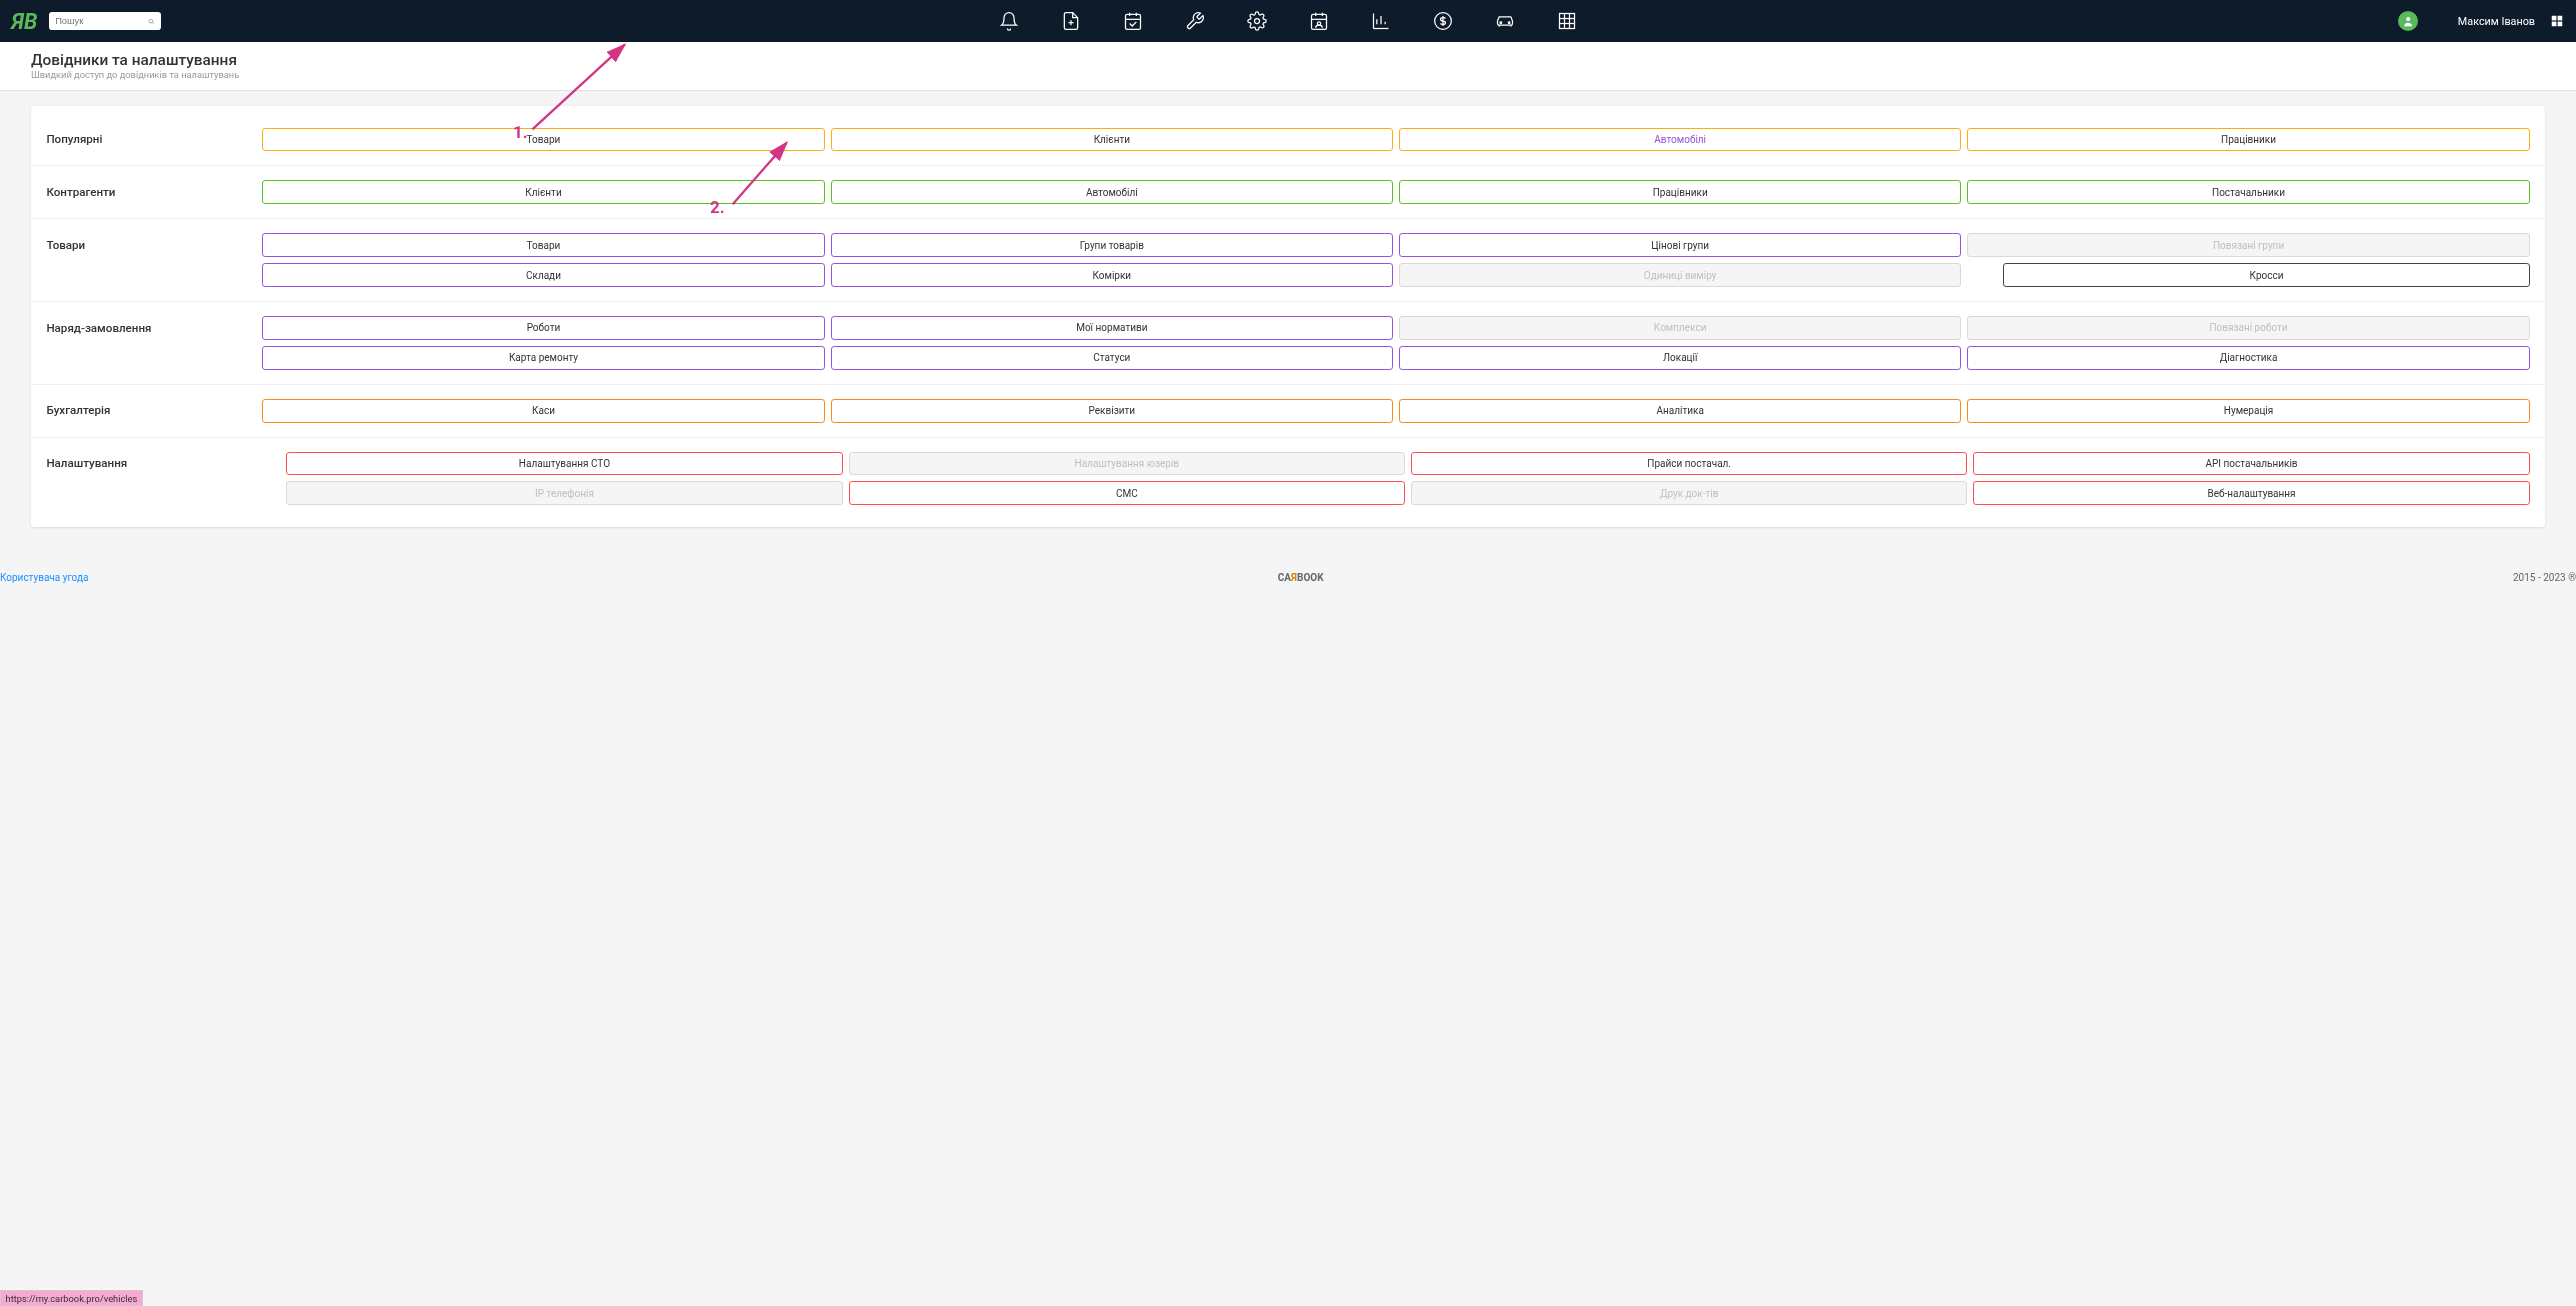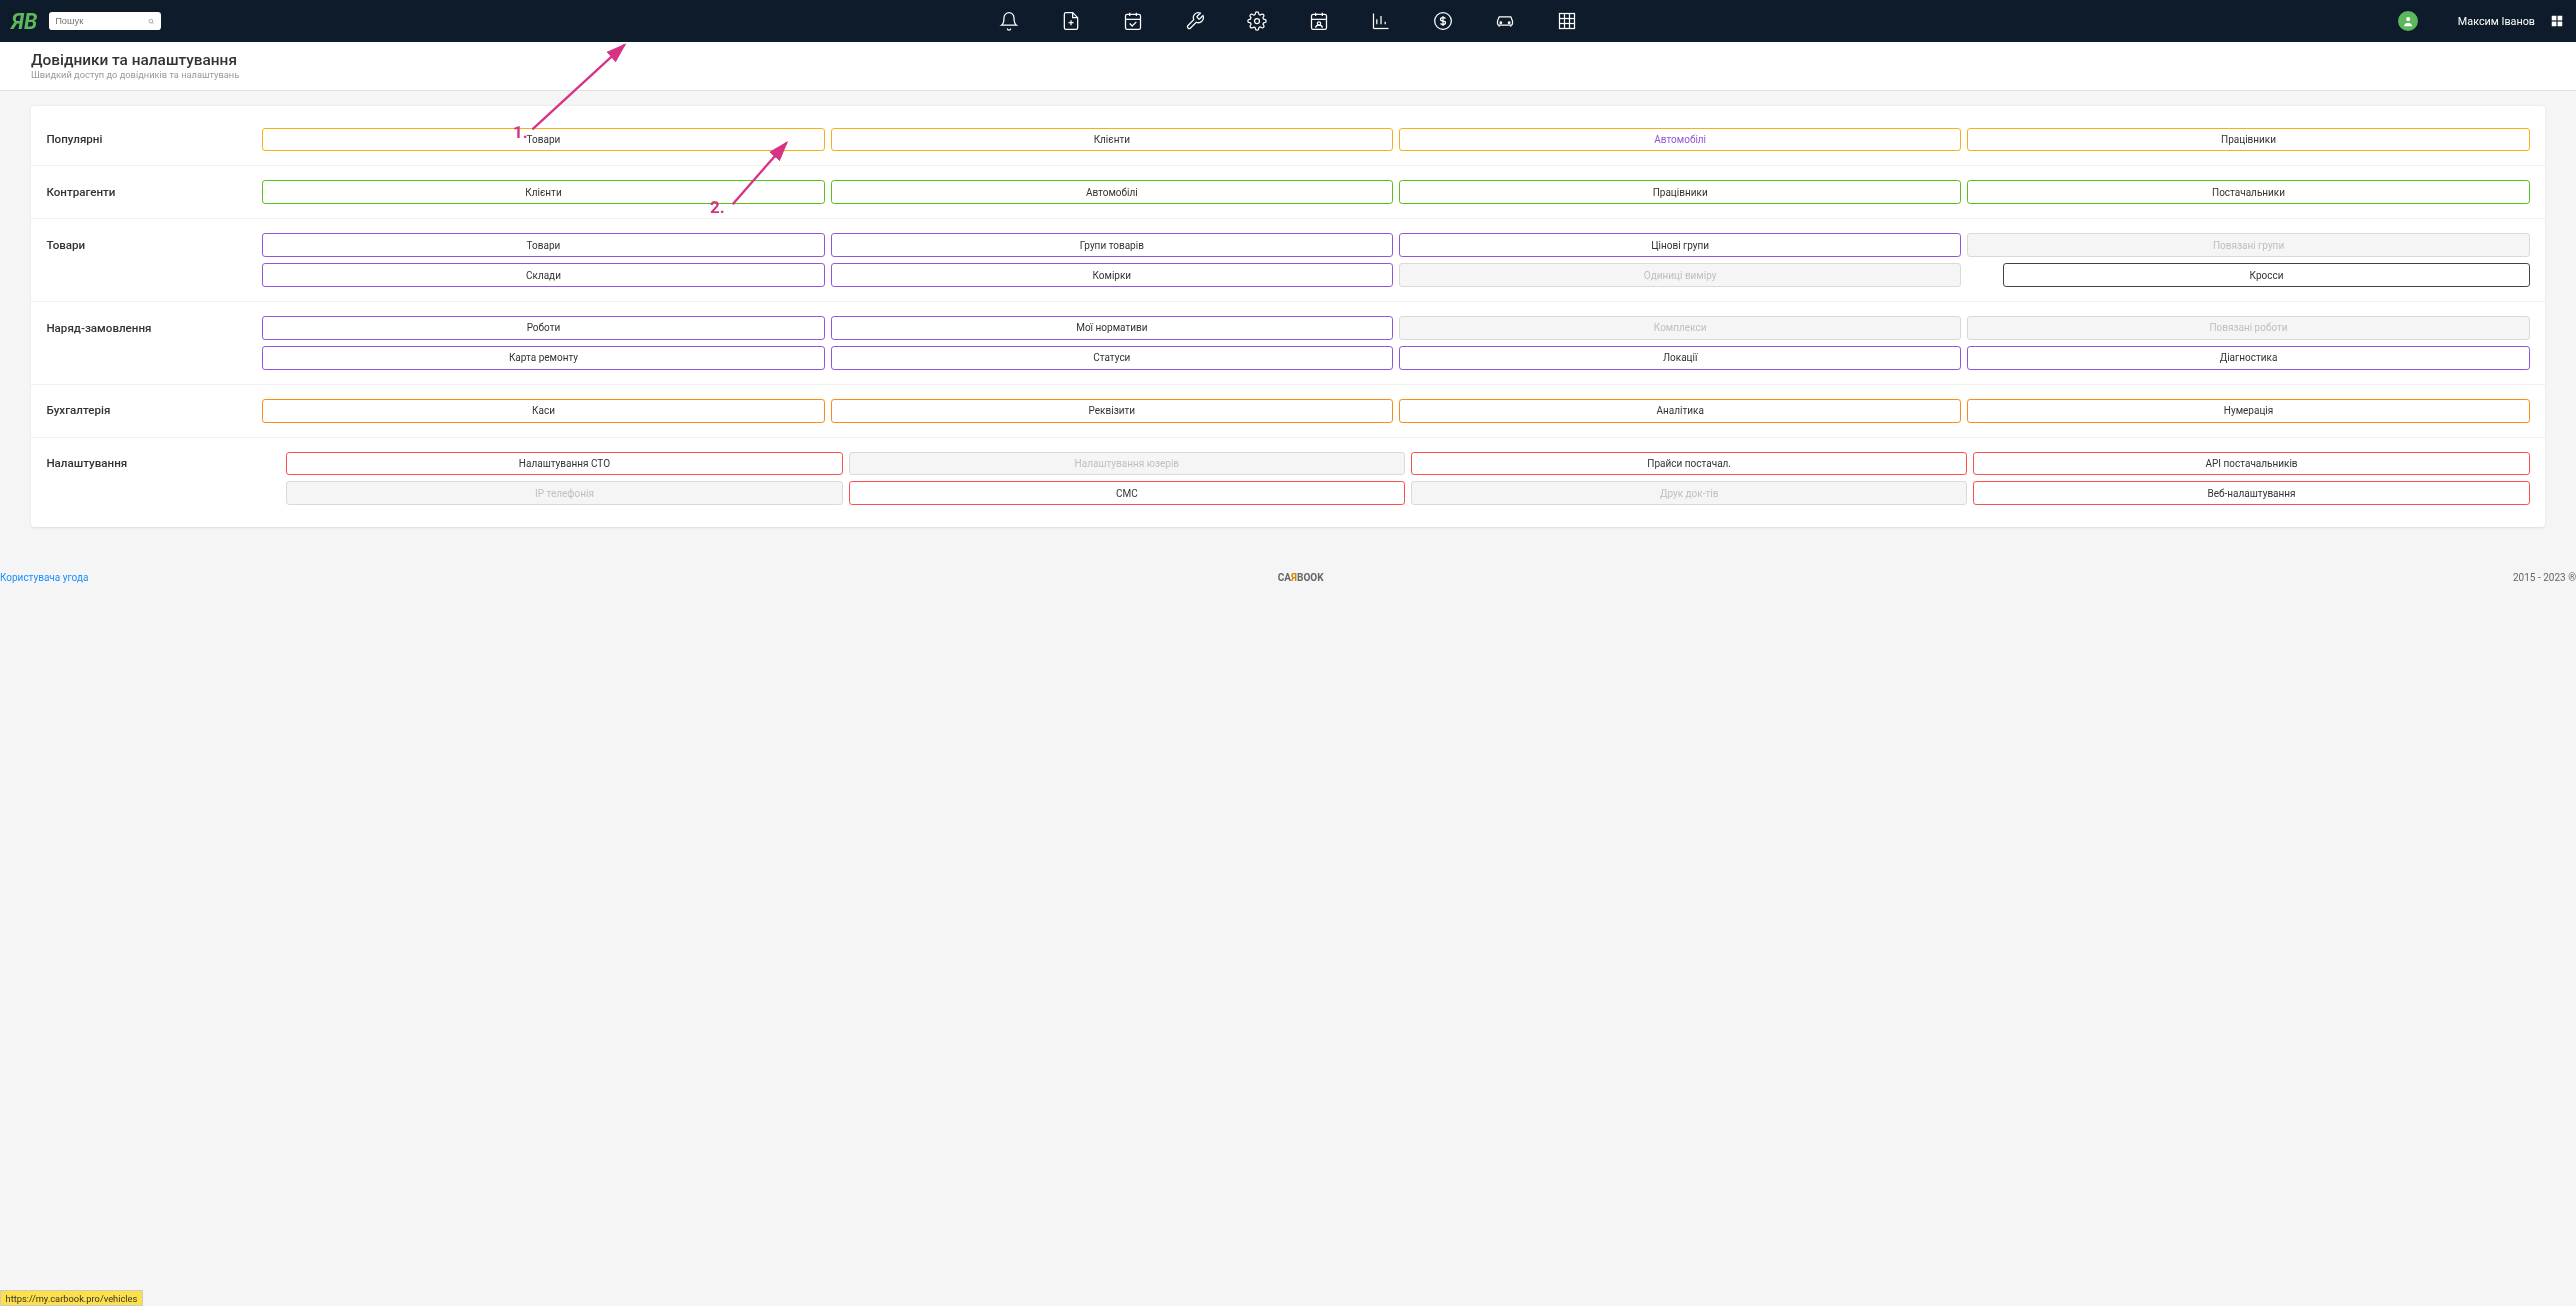--- a/index.html
+++ b/index.html
@@ -155,21 +155,21 @@
     .footer a { color: #1890ff; text-decoration: none; }
     .footer-line2 { margin-top: 6.2px; display: flex; align-items: center; justify-content: space-between; gap: 6.2px; }
     .footer-logo { font-size: 10px; font-weight: bold; }
     .footer-logo .ca { color: #666; }
     .footer-logo .r { color: #d48806; }
     .footer-logo .book { color: #666; }
     .status-bar {
       position: fixed;
       bottom: 0;
       left: 0;
-      background: #fde047;
+      background: #f9a8d4;
       border: 0.8px solid #ccc;
       padding: 1.5px 4.6px;
       font-size: 9.3px;
       color: #333;
     }
     .annotation-arrow {
       position: absolute;
       pointer-events: none;
       z-index: 100;
     }

